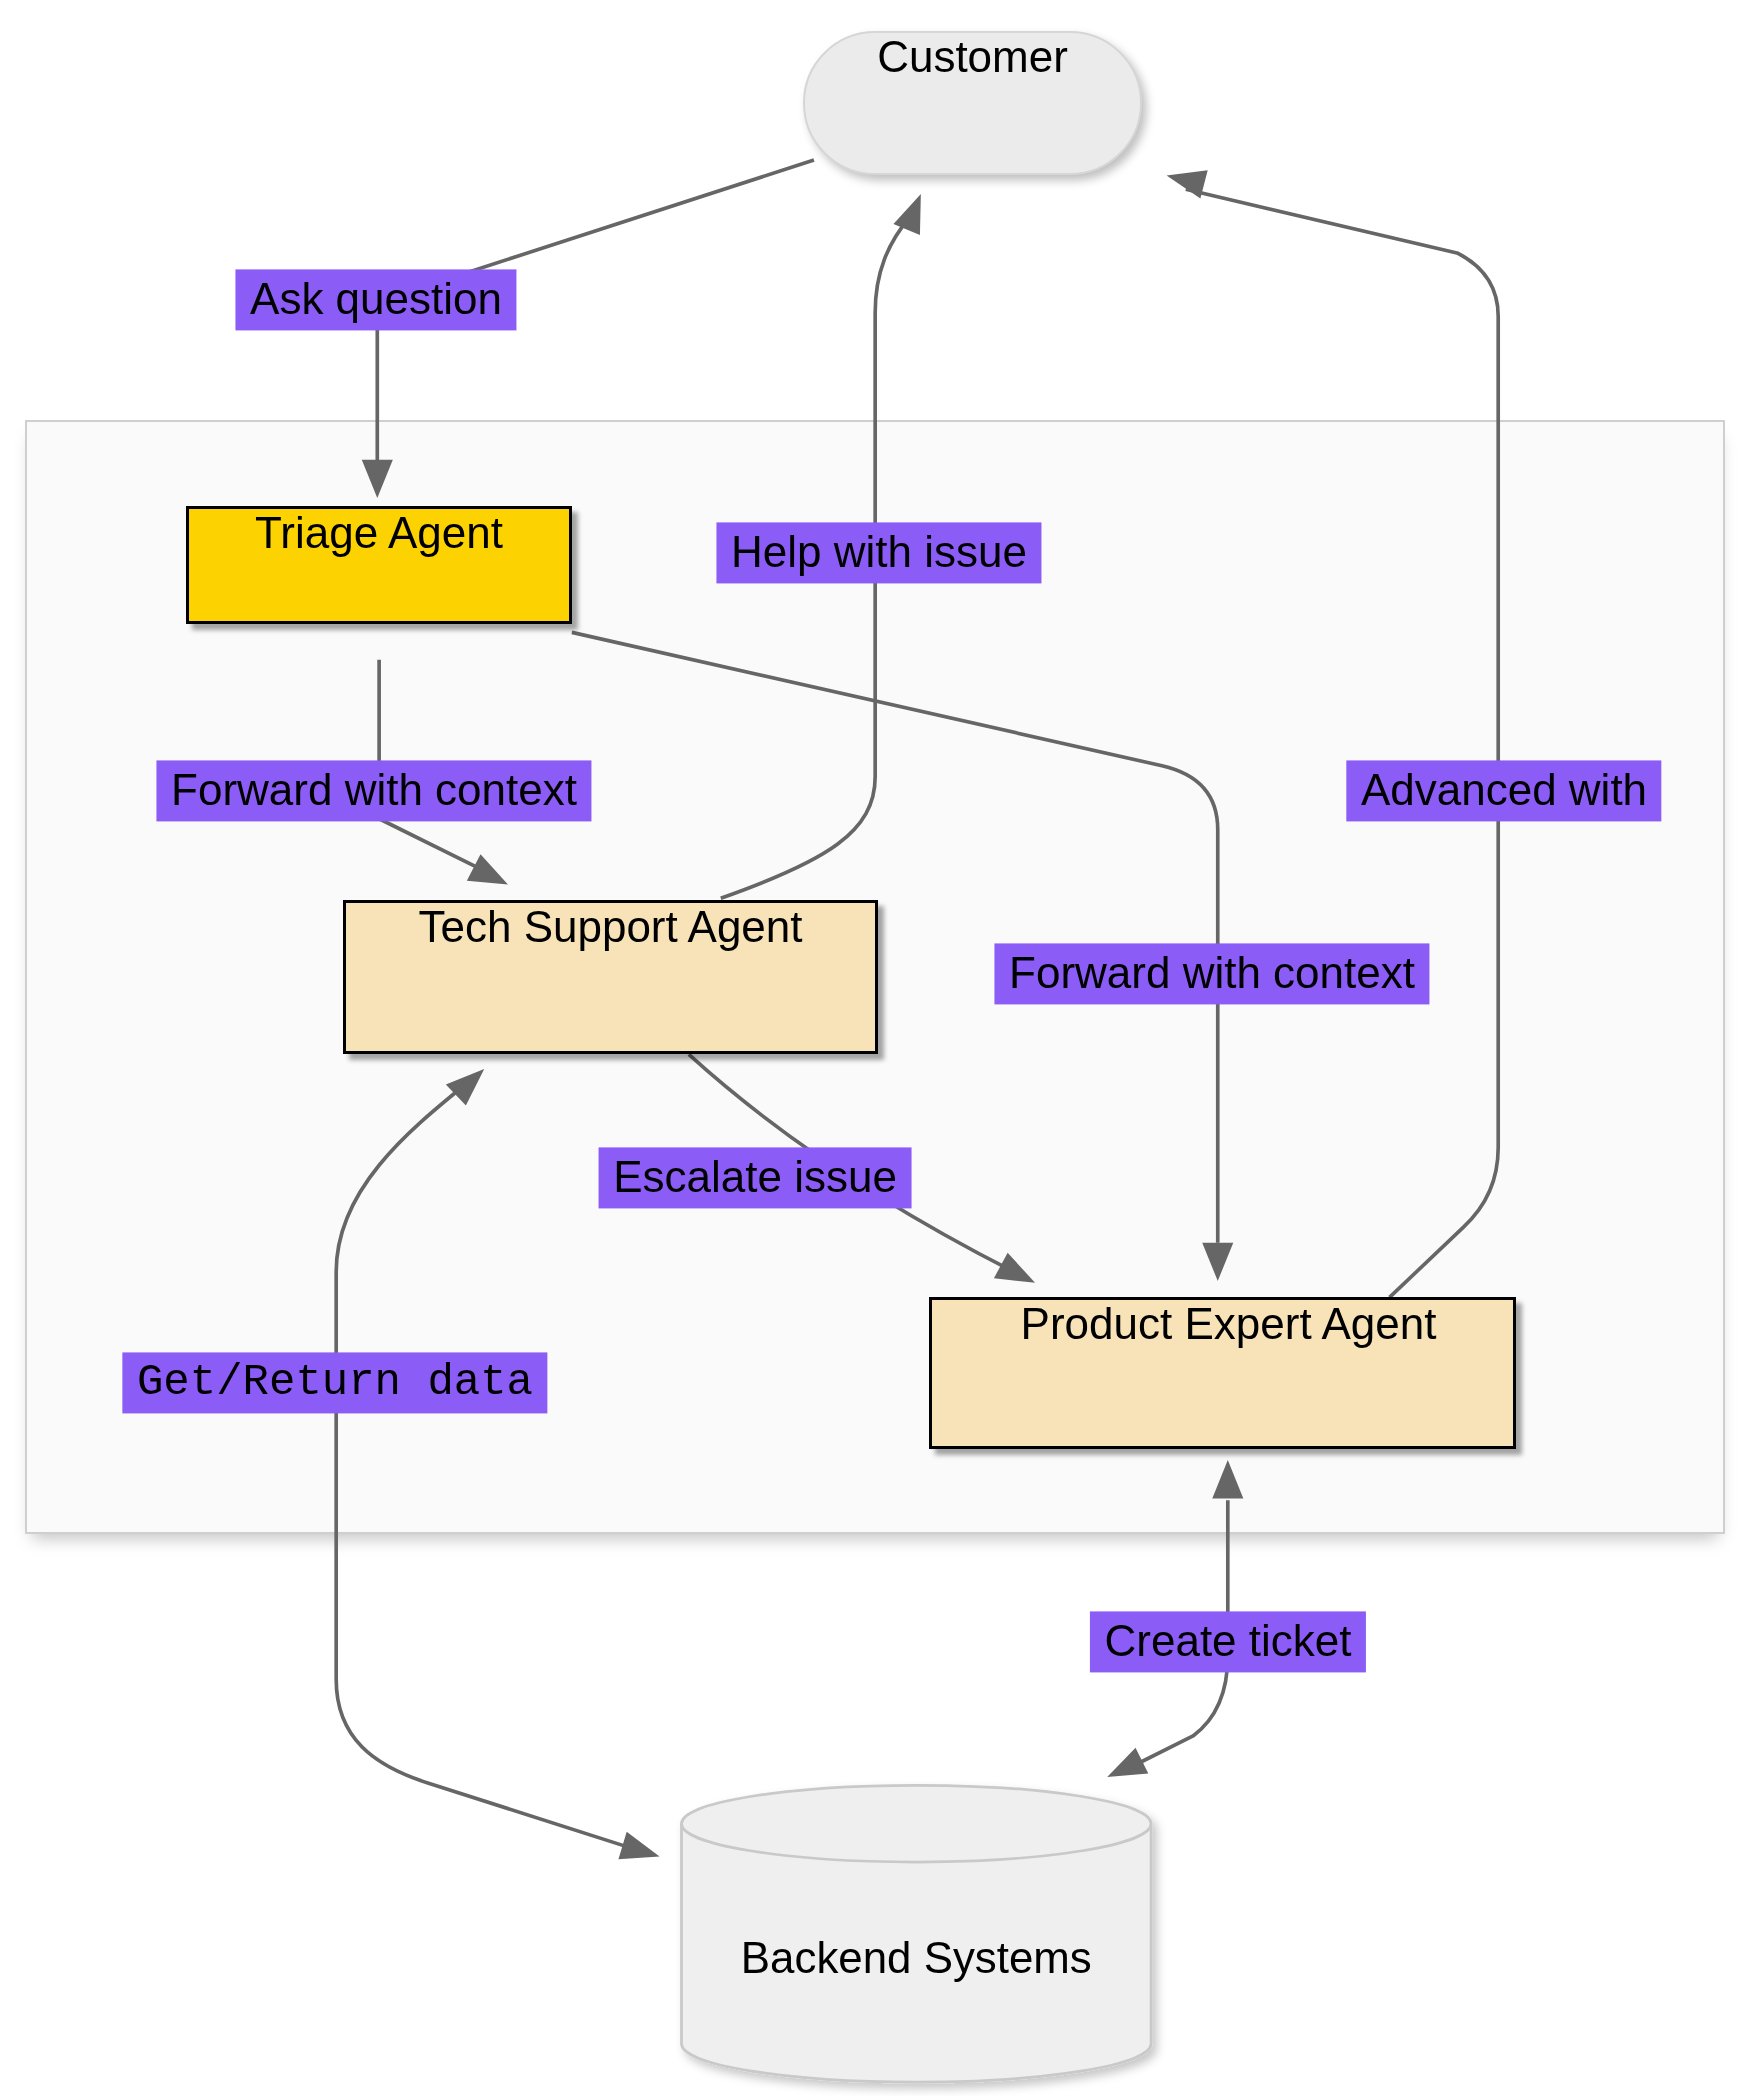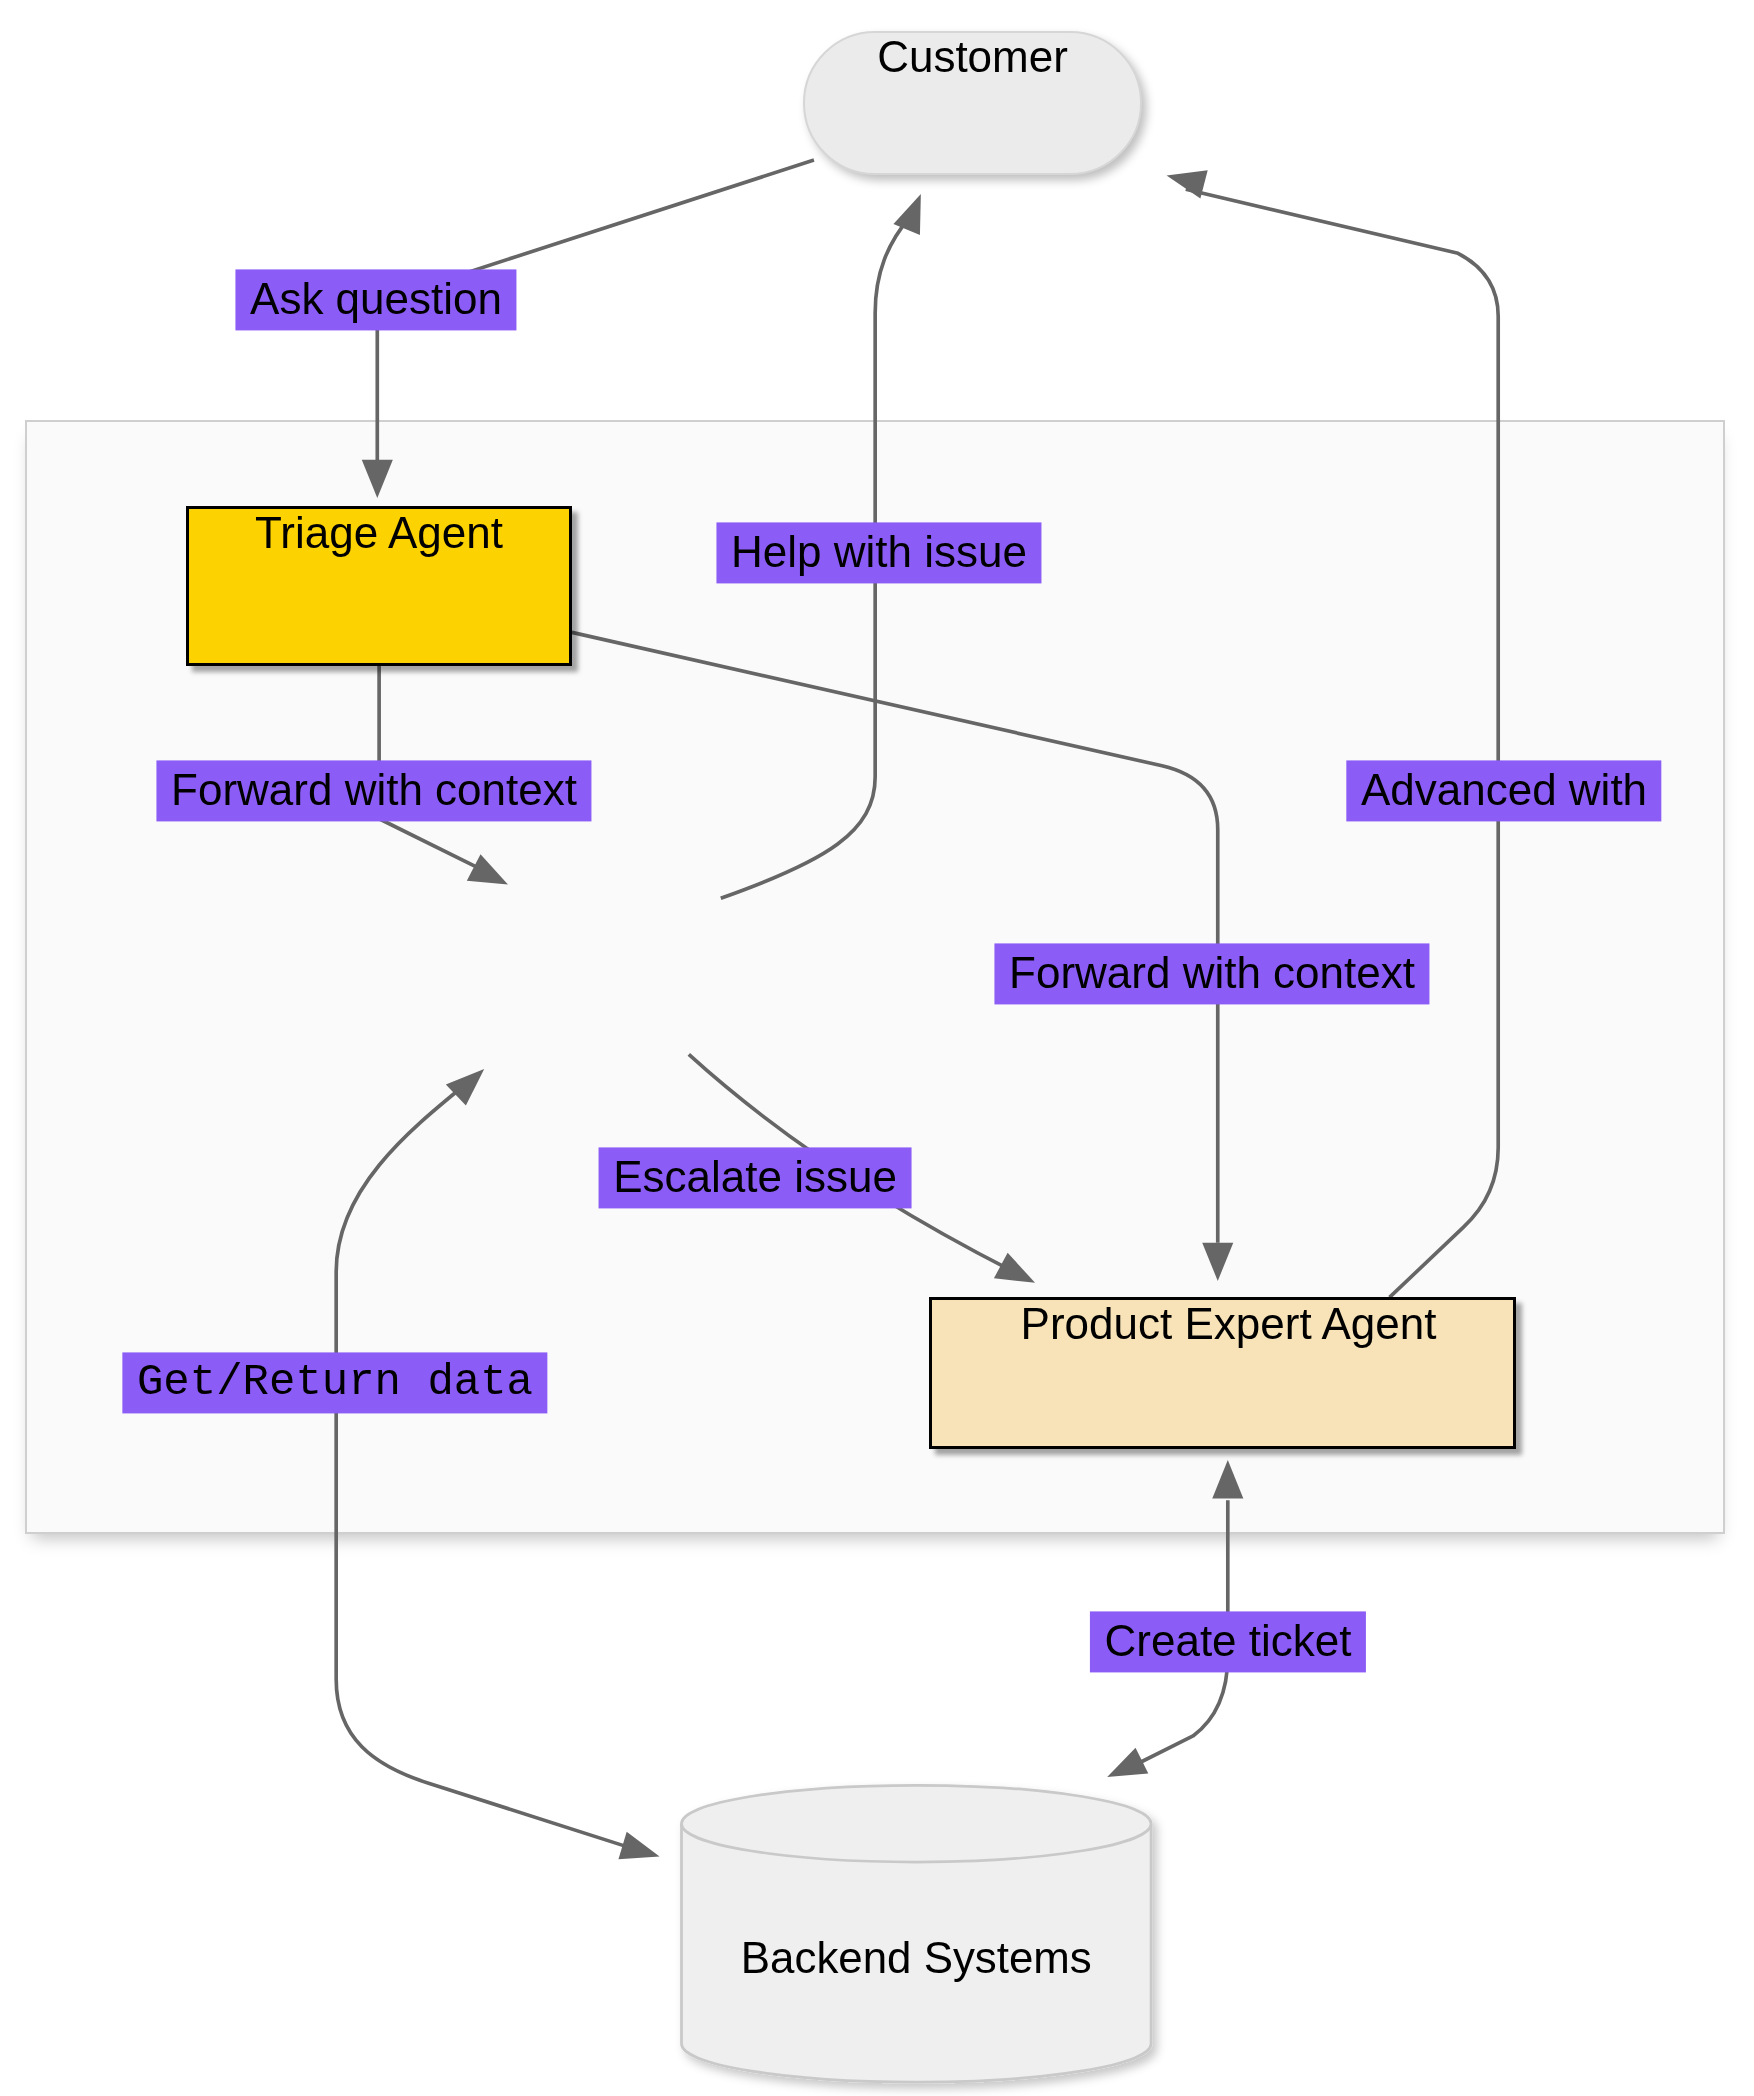--- a/index.html
+++ b/index.html
@@ -44,21 +44,21 @@
     white-space: nowrap;
   }
   .node-customer {
     left: 803px; top: 31px; width: 339px; height: 144px;
     background: #EBEBEB;
     border: 2.7px solid #D6D6D6;
     border-radius: 82px;
     box-shadow: 4.6px 5.5px 9.1px rgba(0,0,0,0.25);
   }
   .node-triage {
-    left: 186px; top: 506px; width: 386px; height: 160px;
+    left: 186px; top: 506px; width: 386px; height: 118px;
     background: #FCD200;
     border: 3.7px solid #000000;
     box-shadow: 5.5px 6.4px 4.6px rgba(0,0,0,0.35);
   }
   .node-tech {
     left: 343px; top: 900px; width: 535px; height: 154px;
     background: #F7E3B7;
     border: 3.7px solid #000000;
     box-shadow: 5.5px 6.4px 4.6px rgba(0,0,0,0.35);
   }
@@ -123,20 +123,23 @@
       <polygon points="1212,1945 1243,1913 1257,1941"></polygon>
     </g>
   </svg>
 
   <div class="node node-customer">
     <span>Customer</span>
   </div>
   <div class="node node-triage">
     <span>Triage Agent</span>
   </div>
+  <div class="node node-tech">
+    <span>Tech Support Agent</span>
+  </div>
   <div class="node node-product">
     <span>Product Expert Agent</span>
   </div>
 
   <div class="edge-label" style="left:376px; top:300px;">Ask question</div>
   <div class="edge-label" style="left:879px; top:553px;">Help with issue</div>
   <div class="edge-label" style="left:374px; top:791px;">Forward with context</div>
   <div class="edge-label" style="left:1504px; top:791px;">Advanced with</div>
   <div class="edge-label" style="left:1212px; top:974px;">Forward with context</div>
   <div class="edge-label" style="left:755px; top:1178px;">Escalate issue</div>

